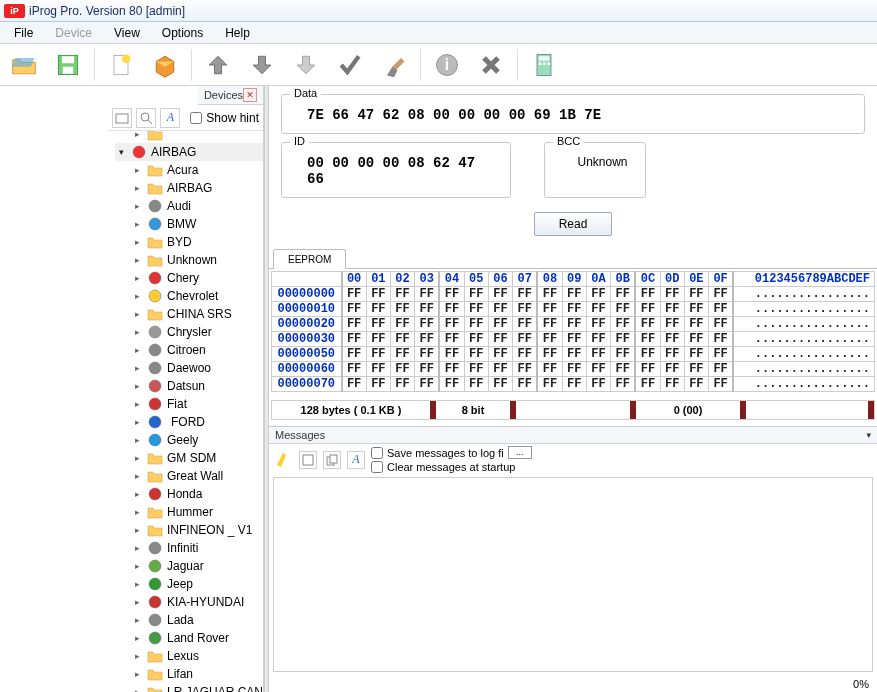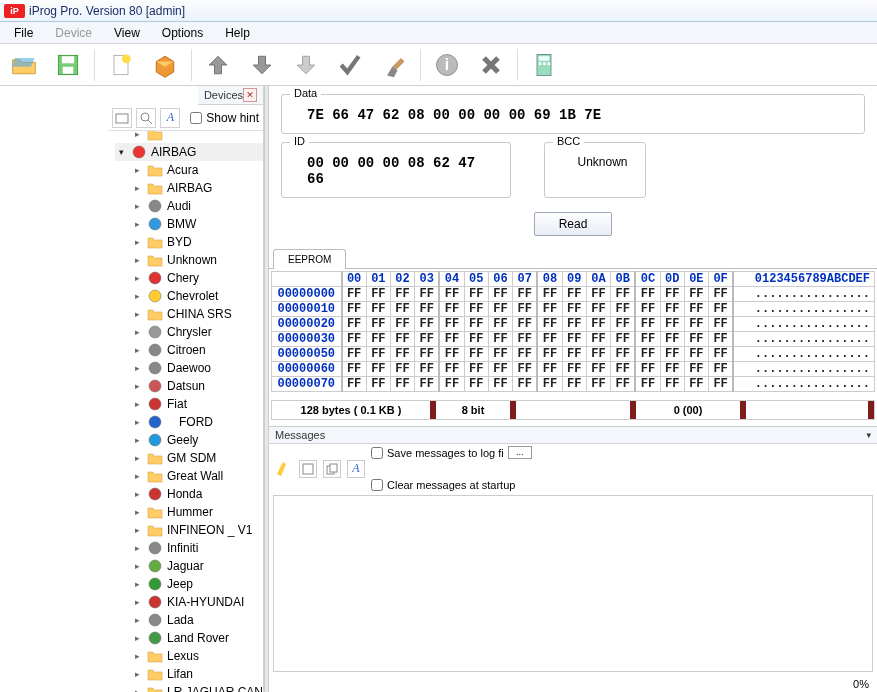--- a/index.html
+++ b/index.html
@@ -248,21 +248,21 @@
   gap: 6px;
 }
 .msgs-tb .sq {
   width: 18px;
   height: 18px;
   border: 1px solid #ccc;
   display: flex;
   align-items: center;
   justify-content: center;
 }
-.msg-opts { display: flex; flex-direction: column; gap: 20px; font-size: 11px; }
+.msg-opts { display: flex; flex-direction: column; gap: 2px; font-size: 11px; }
 .msg-opts label { display: flex; align-items: center; gap: 4px; }
 .msg-opts .tb { border: 1px solid #999; width: 24px; height: 13px; display: inline-block; }
 .msg-body {
   flex: 1;
   border: 1px solid #ccc;
   margin: 2px 4px 4px 4px;
 }
 svg.ico { width: 28px; height: 28px; }
 svg.sm { width: 16px; height: 14px; }
 </style>
@@ -496,21 +496,21 @@
           <svg class="sm" viewBox="0 0 16 14">
             <circle cx="8" cy="7" r="6" fill="#c33" stroke="#666" stroke-width=".5"></circle>
           </svg>
           <span style="margin-left:2px;">Fiat</span>
         </div>
         <div class="tn lvl1">
           <span class="arrow">▸</span>
           <svg class="sm" viewBox="0 0 16 14">
             <circle cx="8" cy="7" r="6" fill="#26c" stroke="#666" stroke-width=".5"></circle>
           </svg>
-          <span style="margin-left:14px;">FORD</span>
+          <span style="margin-left:6px;">FORD</span>
         </div>
         <div class="tn lvl1">
           <span class="arrow">▸</span>
           <svg class="sm" viewBox="0 0 16 14">
             <circle cx="8" cy="7" r="6" fill="#29d" stroke="#666" stroke-width=".5"></circle>
           </svg>
           <span style="margin-left:2px;">Geely</span>
         </div>
         <div class="tn lvl1">
           <span class="arrow">▸</span>

